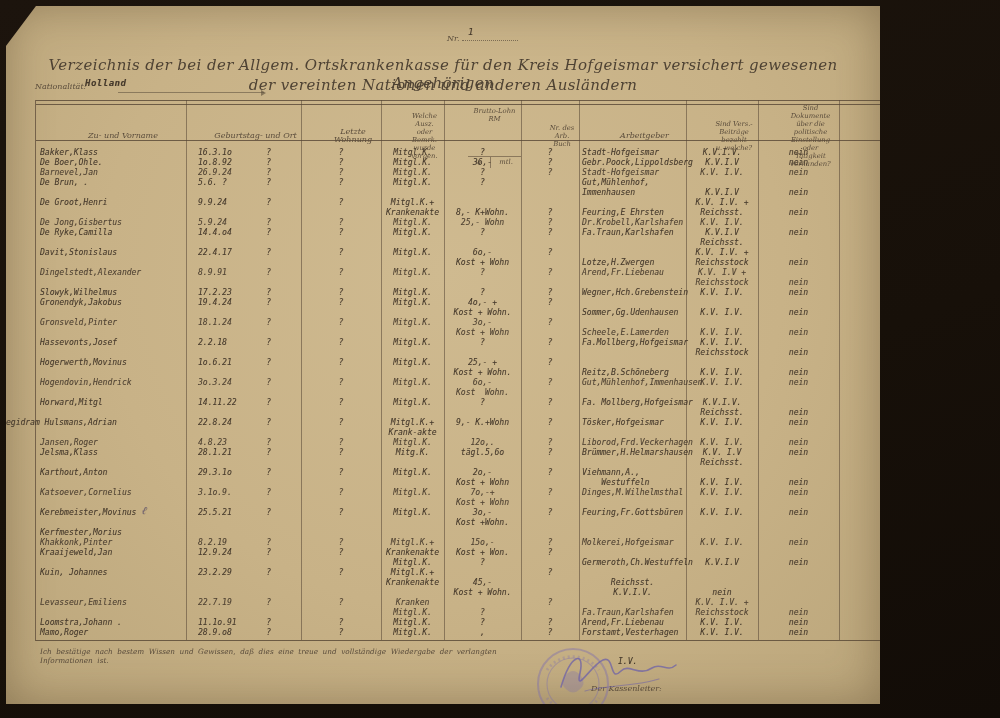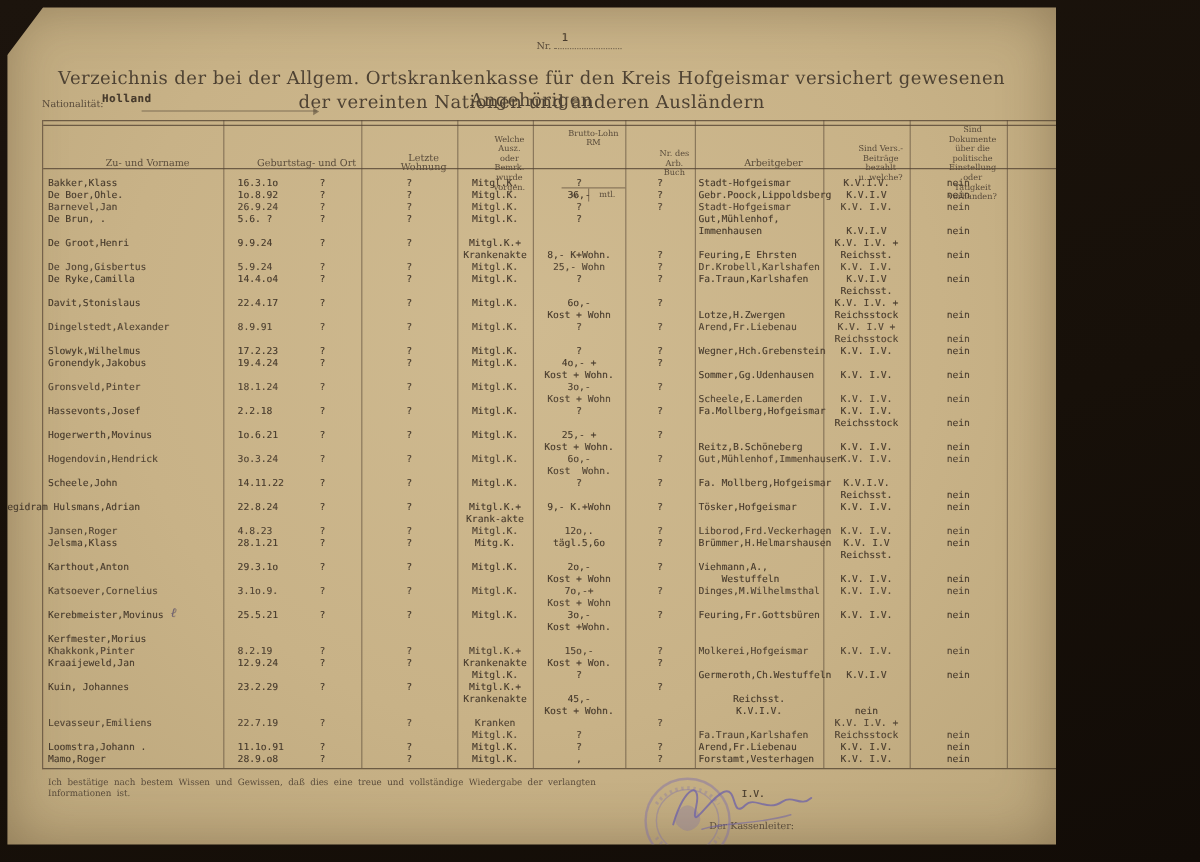--- a/index.html
+++ b/index.html
@@ -1,21 +1,21 @@
 <!DOCTYPE html>
 <html><head>
 <meta charset="utf-8">
 <style>
   html,body{margin:0;padding:0;background:#16100a;}
   .stage{position:relative;width:1000px;height:718px;overflow:hidden;background:
     linear-gradient(160deg,#1c140d 0%,#171009 60%,#120c07 100%);font-family:"DejaVu Sans Mono",monospace;}
   .sheet{position:absolute;left:6px;top:6px;width:874px;height:698px;
     background:radial-gradient(ellipse at 50% 38%,#cfba90 0%,#c8b287 55%,#bba67b 100%);
     clip-path:polygon(30px 0,100% 0,100% 100%,0 100%,0 40px);
-    box-shadow:inset 0 0 46px rgba(72,52,28,.38);overflow:hidden;}
+    box-shadow:inset 0 0 46px rgba(72,52,28,.38);overflow:hidden;font-style:italic;}
   
   .abs{position:absolute;}
   .printed{font-family:"DejaVu Serif","Liberation Serif",serif;color:#5a4c3b;}
   .typed{font-family:"DejaVu Sans Mono",monospace;color:#463a2c;text-shadow:.3px .3px .3px rgba(64,48,32,.35);}
   .title1{left:0;top:50px;width:100%;text-align:center;font-size:15px;letter-spacing:.4px;color:#4e4233;}
   .title2{left:0;top:70px;width:100%;text-align:center;font-size:15px;letter-spacing:.4px;color:#4e4233;}
   .nr-block{font-size:8px;}
   .nr-center{left:441px;top:26px;}
   .nr-right{left:912px;top:29px;}
   .nr-block .dotline{display:inline-block;width:56px;border-bottom:1px dotted #7c6c54;height:8px;margin-left:2px;}
@@ -352,21 +352,21 @@
     <div class="cell c-lohn">6o,-
 Kost  Wohn.</div>
     <div class="cell c-buch">?</div>
     <div class="cell c-arb">Gut,Mühlenhof,Immenhausen</div>
     <div class="cell c-beitr">K.V. I.V.</div>
     <div class="cell c-dok">nein</div>
     <div class="cell c-bem"></div>
   </div>
 
   <div class="trow">
-    <div class="cell c-name"><span class="nm">Scheele,John</span></div>
+    <div class="cell c-name"><span class="nm">Horward,Mitgl</span></div>
     <div class="cell c-geb"><span>14.11.22</span><span>?</span></div>
     <div class="cell c-woh">?</div>
     <div class="cell c-ausz">Mitgl.K.</div>
     <div class="cell c-lohn">?</div>
     <div class="cell c-buch">?</div>
     <div class="cell c-arb">Fa. Mollberg,Hofgeismar</div>
     <div class="cell c-beitr">K.V.I.V.
 Reichsst.</div>
     <div class="cell c-dok">
 nein</div>

